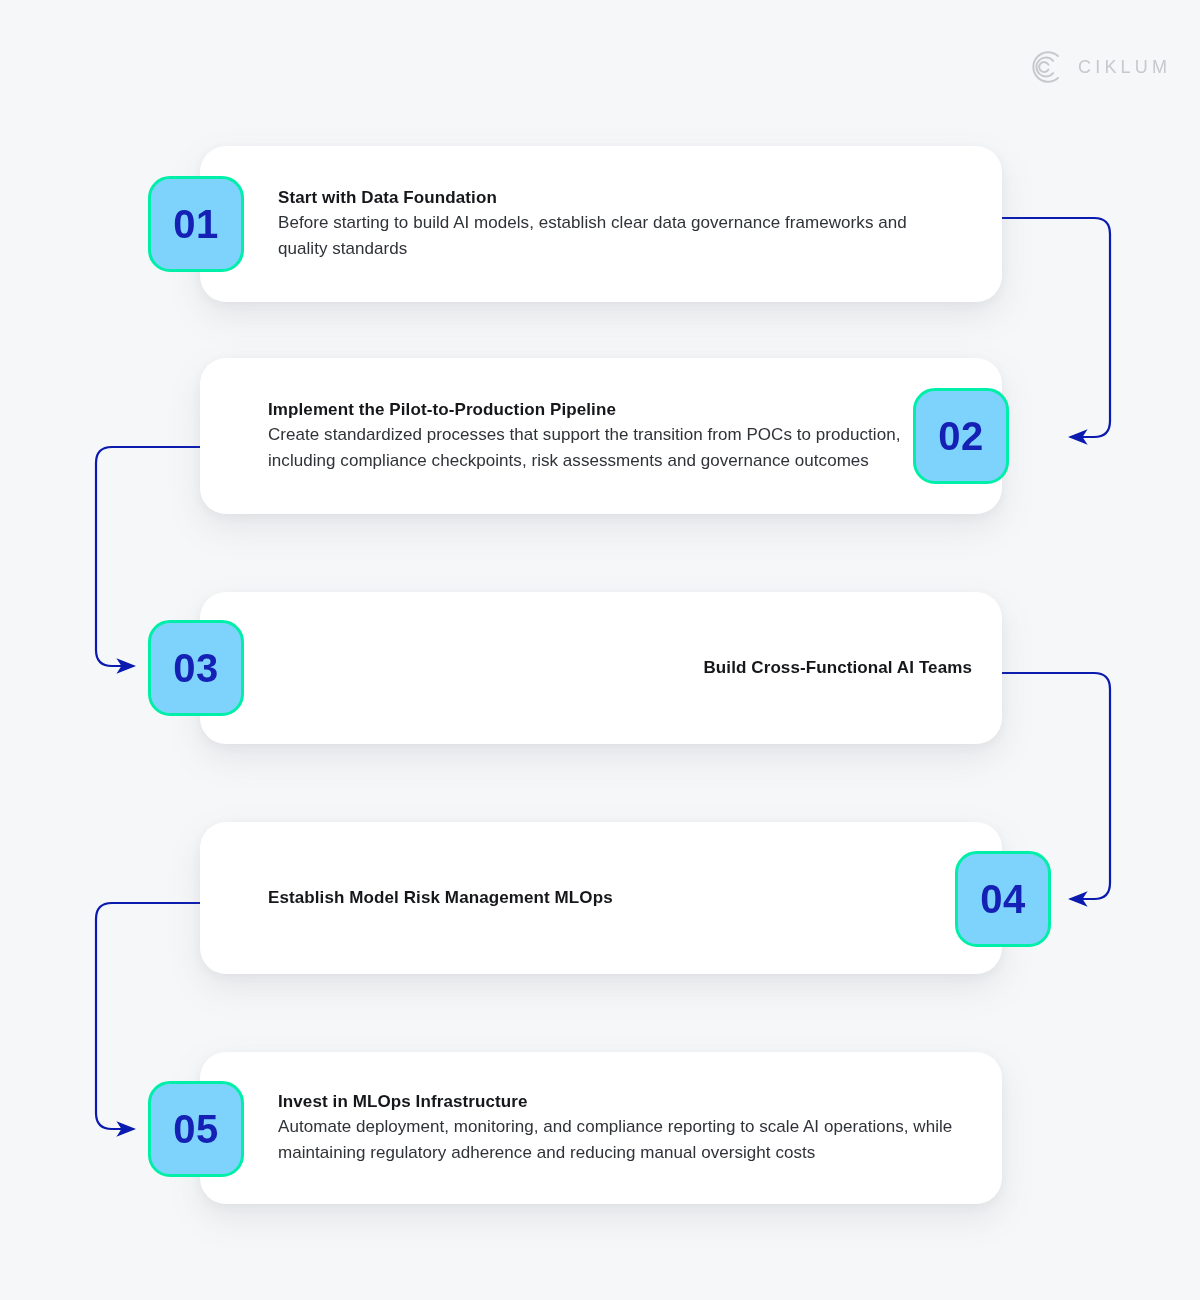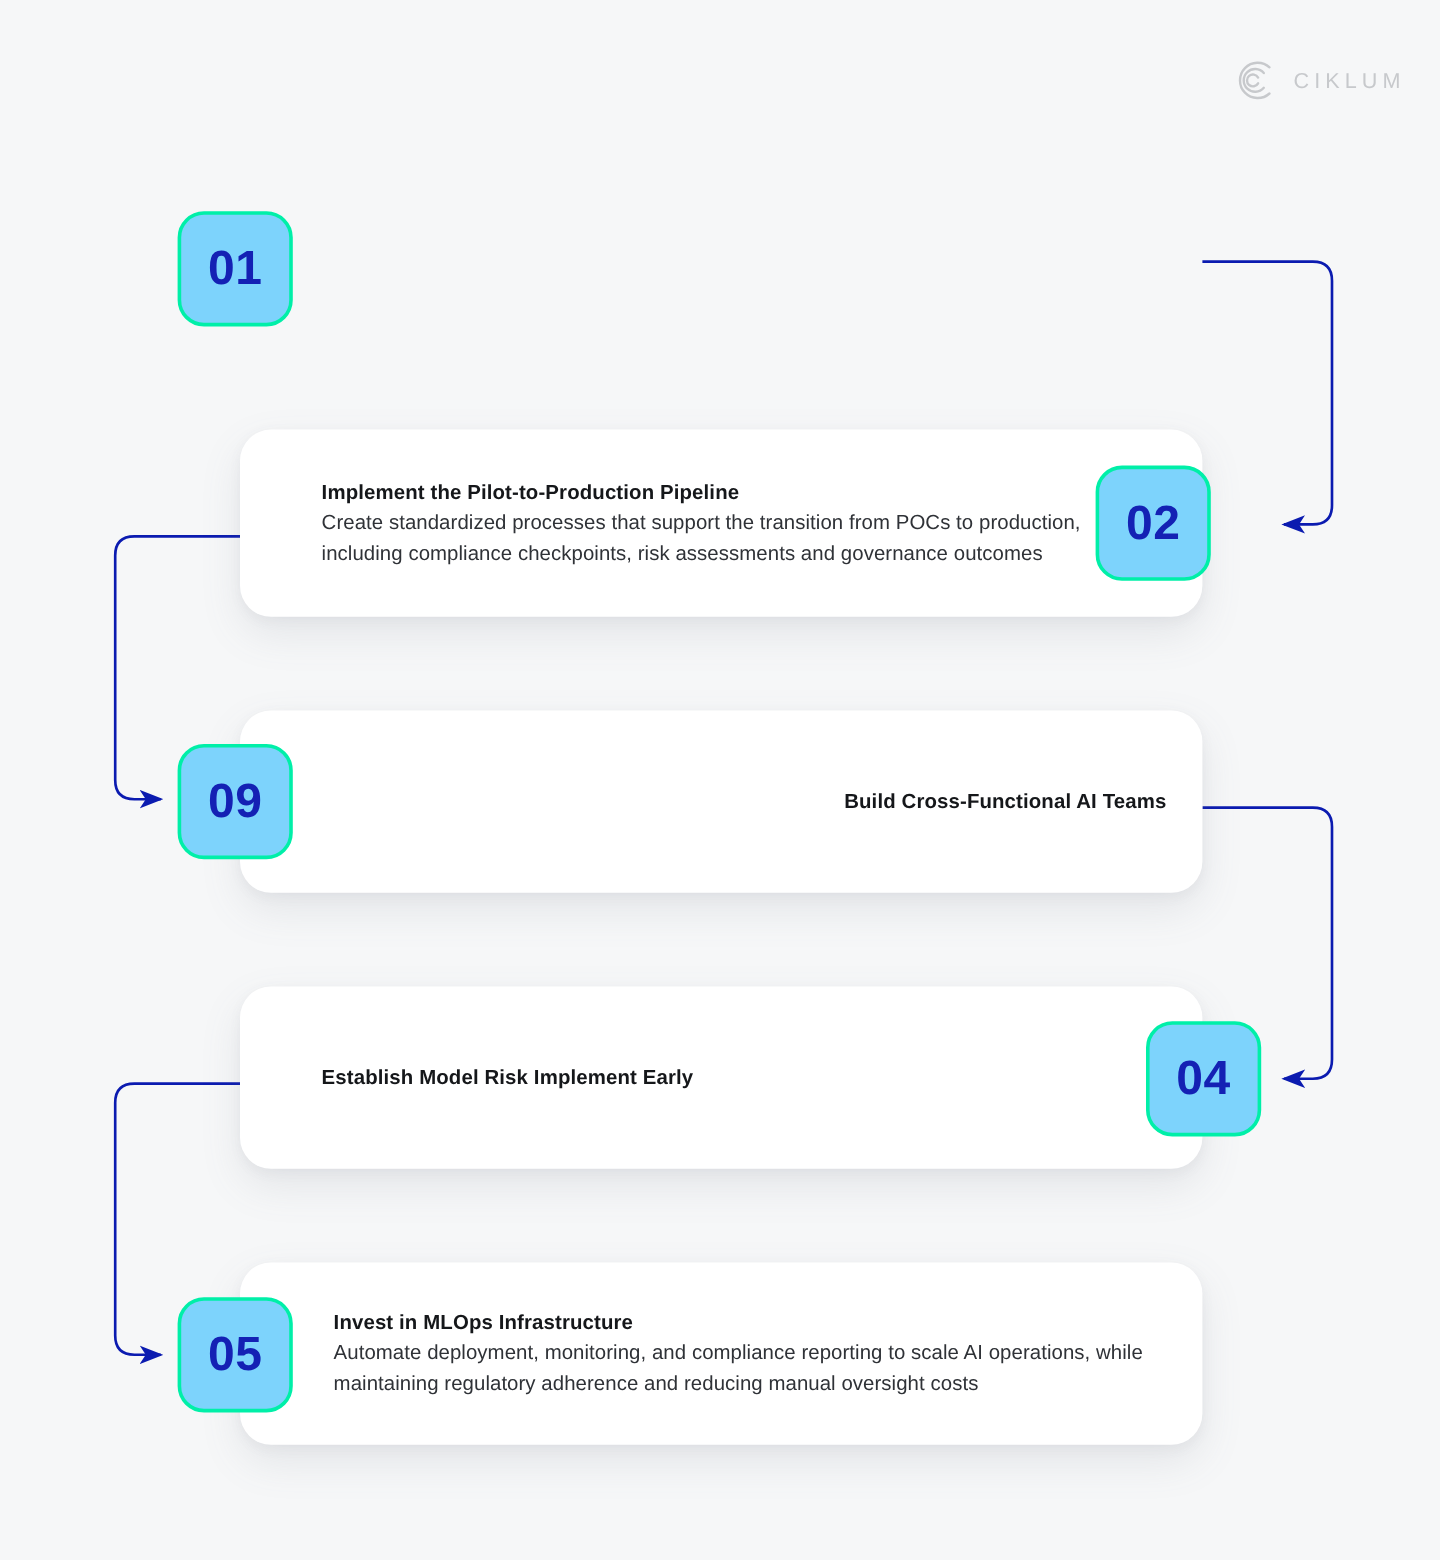--- a/index.html
+++ b/index.html
@@ -134,46 +134,52 @@
 
     <path d="M1002,218 H1094 Q1110,218 1110,234 V421 Q1110,437 1094,437 H1070" fill="none" stroke="#0b1bb0" stroke-width="2.2" marker-end="url(#arrow-left)"></path>
 
     <path d="M200,447 H112 Q96,447 96,463 V650 Q96,666 112,666 H134" fill="none" stroke="#0b1bb0" stroke-width="2.2" marker-end="url(#arrow-right)"></path>
 
     <path d="M1002,673 H1094 Q1110,673 1110,689 V883 Q1110,899 1094,899 H1070" fill="none" stroke="#0b1bb0" stroke-width="2.2" marker-end="url(#arrow-left)"></path>
 
     <path d="M200,903 H112 Q96,903 96,919 V1113 Q96,1129 112,1129 H134" fill="none" stroke="#0b1bb0" stroke-width="2.2" marker-end="url(#arrow-right)"></path>
   </svg>
 
+  <div class="card" style="left:200px; top:146px; width:802px; height:156px;">
+    <div class="card-text" style="left:78px; right:30px;">
+      <div class="card-title">Start with Data Foundation</div>
+      <div class="card-desc" style="max-width:645px;">Before starting to build AI models, establish clear data governance frameworks and quality standards</div>
+    </div>
+  </div>
   <div class="badge" style="left:148px; top:176px;">
     <span>01</span>
   </div>
 
   <div class="card" style="left:200px; top:358px; width:802px; height:156px;">
     <div class="card-text" style="left:68px; right:60px;">
       <div class="card-title">Implement the Pilot-to-Production Pipeline</div>
       <div class="card-desc" style="max-width:660px;">Create standardized processes that support the transition from POCs to production, including compliance checkpoints, risk assessments and governance outcomes</div>
     </div>
   </div>
   <div class="badge" style="left:913px; top:388px;">
     <span>02</span>
   </div>
 
   <div class="card" style="left:200px; top:592px; width:802px; height:152px;">
     <div class="card-text" style="left:86px; right:30px;text-align:right;">
       <div class="card-title">Build Cross-Functional AI Teams</div>
     </div>
   </div>
   <div class="badge" style="left:148px; top:620px;">
-    <span>09</span>
+    <span>03</span>
   </div>
 
   <div class="card" style="left:200px; top:822px; width:802px; height:152px;">
     <div class="card-text" style="left:68px; right:60px;">
-      <div class="card-title">Establish Model Risk Implement Early</div>
+      <div class="card-title">Establish Model Risk Management MLOps</div>
     </div>
   </div>
   <div class="badge" style="left:955px; top:851px;">
     <span>04</span>
   </div>
 
   <div class="card" style="left:200px; top:1052px; width:802px; height:152px;">
     <div class="card-text" style="left:78px; right:46px;">
       <div class="card-title">Invest in MLOps Infrastructure</div>
       <div class="card-desc" style="max-width:680px;">Automate deployment, monitoring, and compliance reporting to scale AI operations, while maintaining regulatory adherence and reducing manual oversight costs</div>

